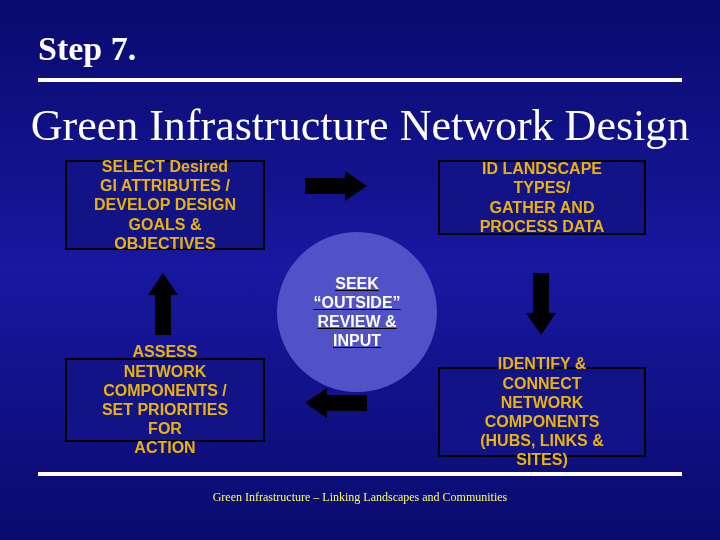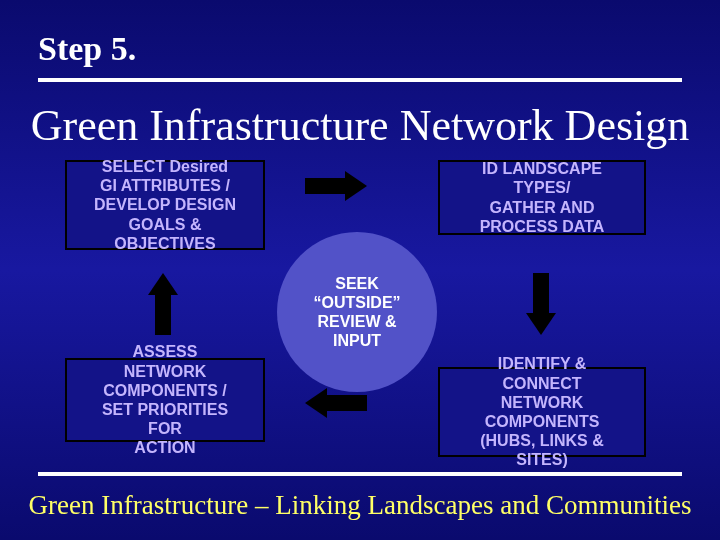--- a/index.html
+++ b/index.html
@@ -51,28 +51,28 @@
   font-size: 44px;
   color: #fff;
 }
 .footer {
   position: absolute;
   left: 0;
   top: 490px;
   width: 720px;
   text-align: center;
   font-family: "Times New Roman", serif;
-  font-size: 27px;
+  font-size: 12px;
   color: #ffff66;
 }
 .box {
   position: absolute;
   background: #131388;
   border: 2px solid #000;
-  color: #c4b5fd;
+  color: #eab308;
   font-weight: bold;
   font-size: 16px;
   line-height: 1.2;
   text-align: center;
   display: flex;
   align-items: center;
   justify-content: center;
   padding: 23px;
   box-sizing: border-box;
 }
@@ -85,20 +85,21 @@
   position: absolute;
   left: 277px;
   top: 232px;
   width: 160px;
   height: 160px;
   background: #5252c8;
   border-radius: 50%;
   display: flex;
   align-items: center;
   justify-content: center;
+  text-decoration: underline;
 }
 .circle-text {
   color: #fff;
   font-weight: bold;
   font-size: 16px;
   text-align: center;
   line-height: 1.2;
 }
 
 .arrow-right {
@@ -183,21 +184,21 @@
   border-left: 15px solid transparent;
   border-right: 15px solid transparent;
   border-bottom: 22px solid #000;
 }
 </style>
 </head>
 <body>
 
 <div class="slide">
 
-  <div class="step-label">Step 5.</div>
+  <div class="step-label">Step 7.</div>
   <div class="hr-top"></div>
 
   <div class="title">Green Infrastructure Network Design</div>
 
   <div id="box-top-left" class="box">
     <span>SELECT Desired<br>GI  ATTRIBUTES /<br>DEVELOP DESIGN<br>GOALS &amp; OBJECTIVES</span>
   </div>
   <div id="box-top-right" class="box">
     <span>ID LANDSCAPE TYPES/<br>GATHER AND<br>PROCESS DATA</span>
   </div>

